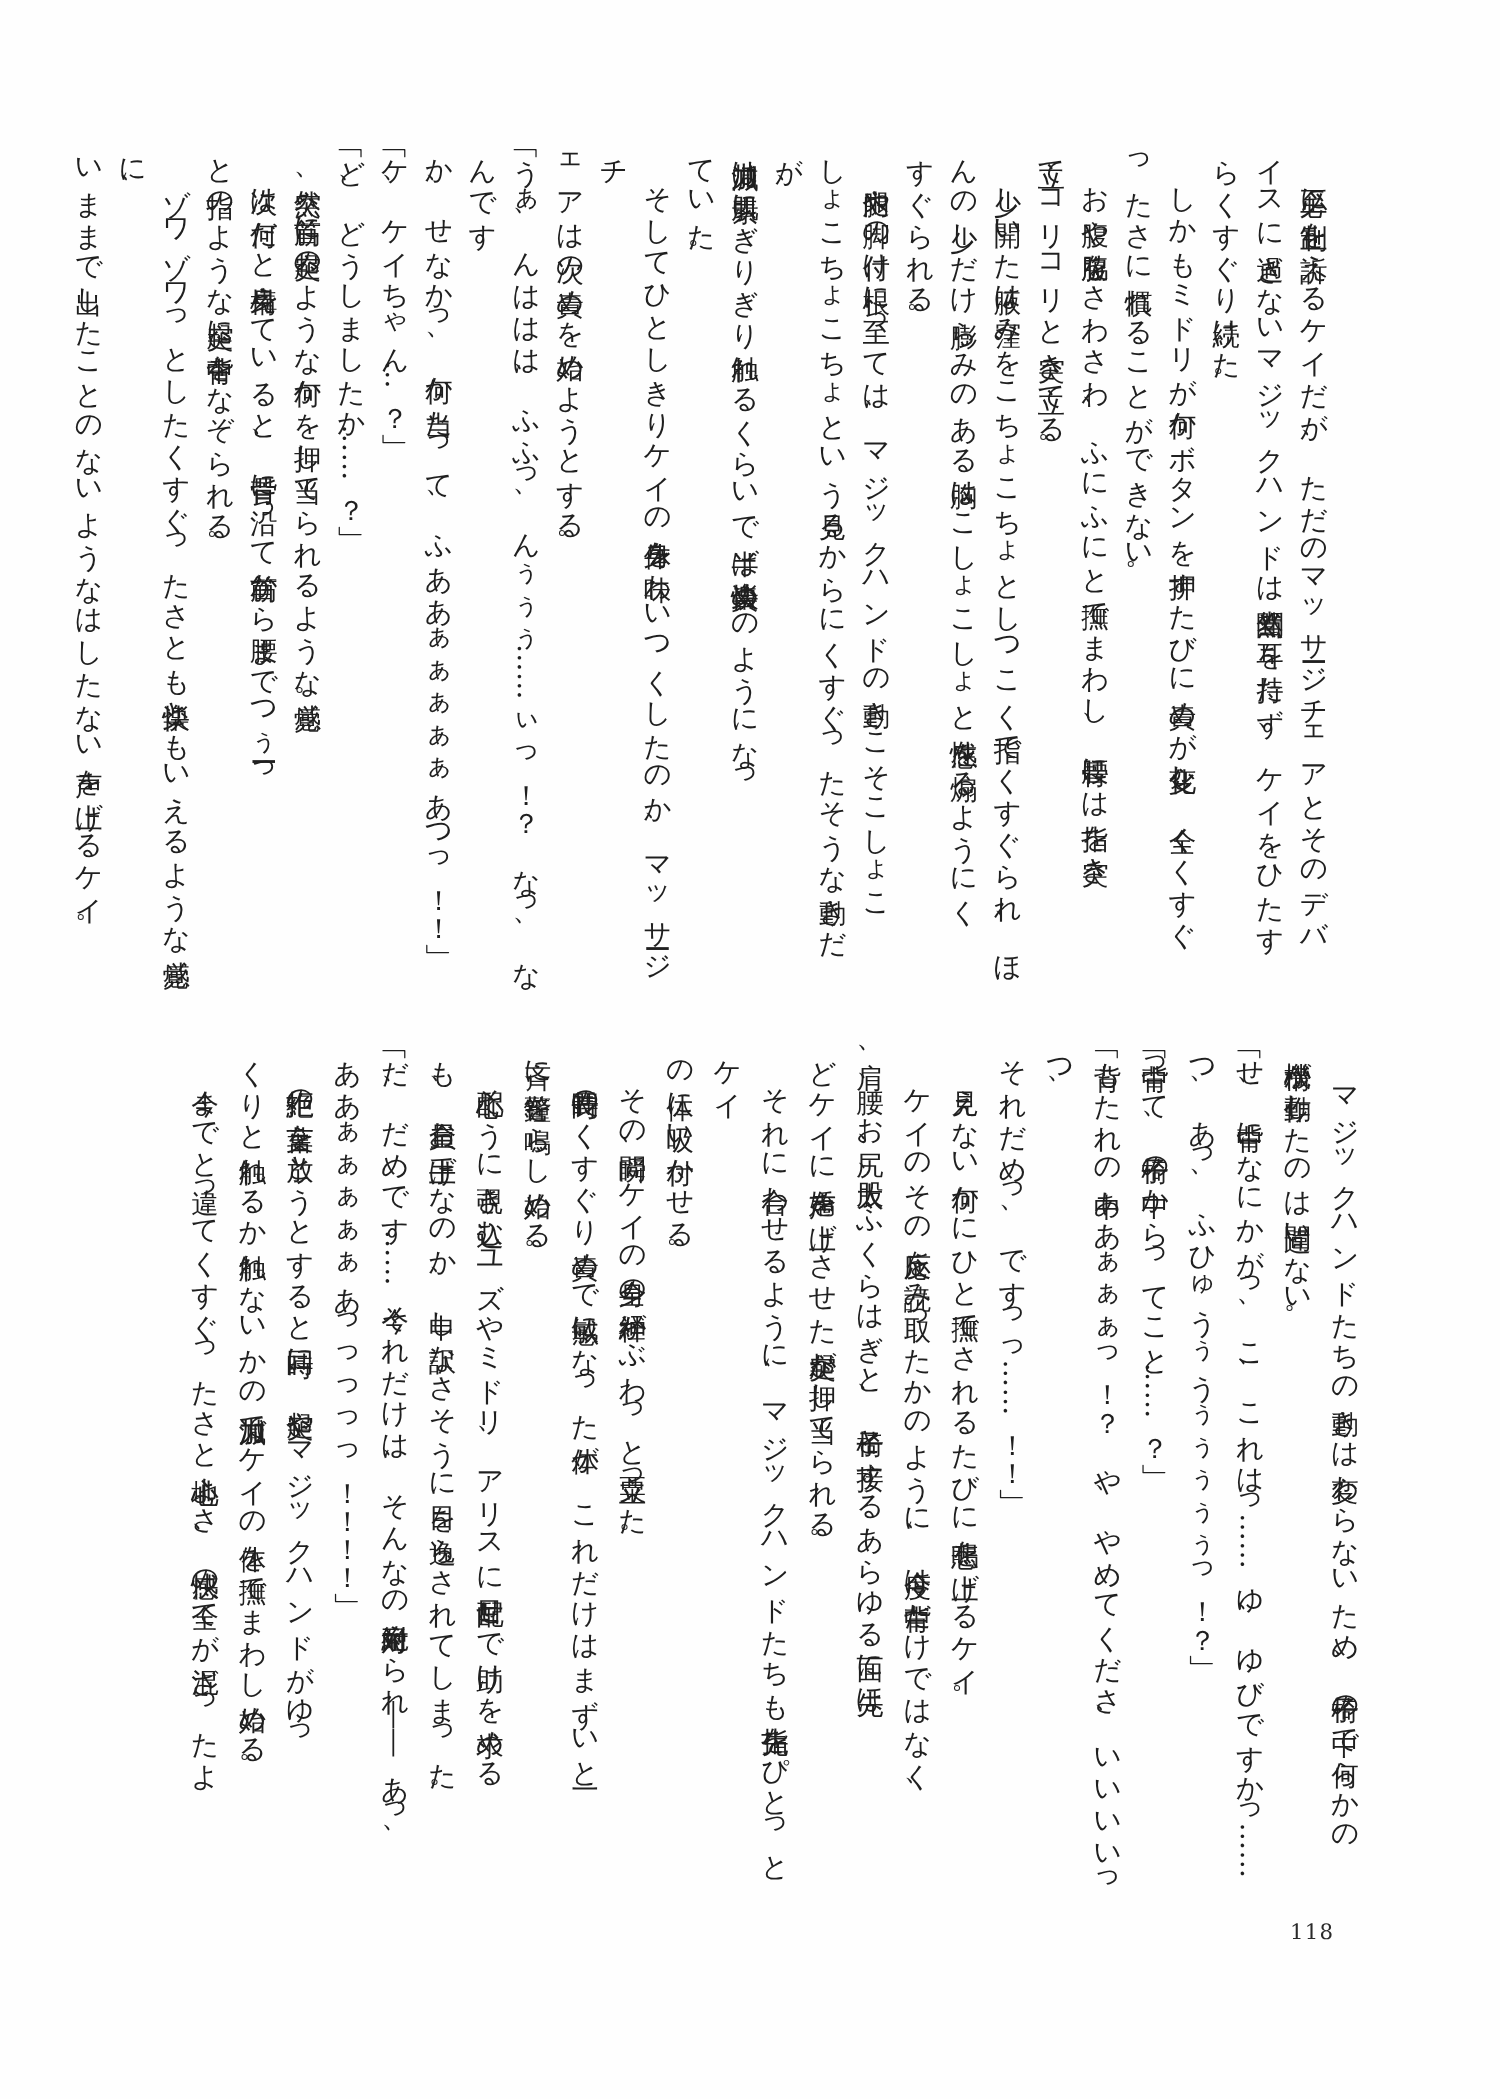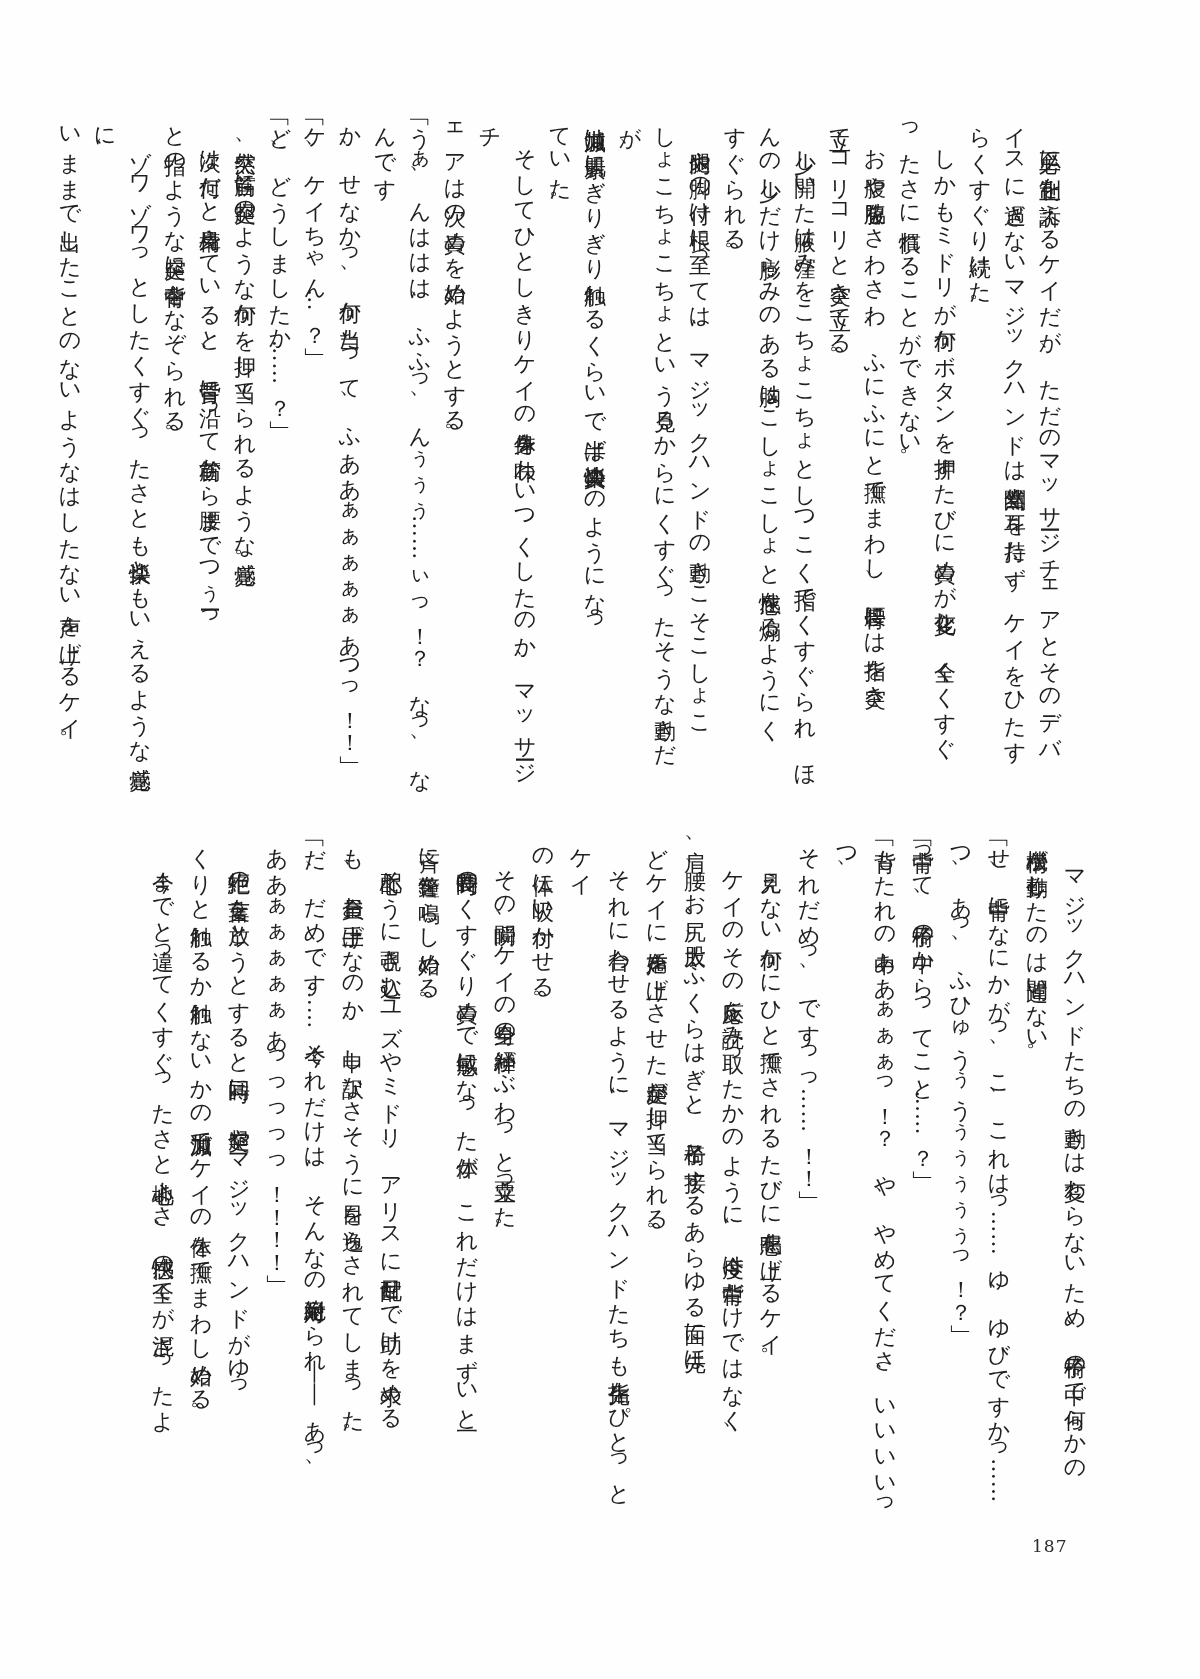--- a/index.html
+++ b/index.html
@@ -96,15 +96,15 @@
 　長時間のくすぐり責めで敏感になった体が、これだけはまずいと一
 斉に警鐘を鳴らし始める。
 　心配そうに覗き込むユズやミドリ、アリスに目配せで助けを求める
 も、全員お手上げなのか、申し訳なさそうに目を逸らされてしまった。
 「だ、だめです……今それだけは、そんなの絶対耐えられ――あっ、
 ああぁぁぁぁぁあっっっっっ！！！！」
 　拒絶の言葉を放とうとすると同時に、突起やマジックハンドがゆっ
 くりと触れるか触れないかの力加減でケイの体を撫でまわし始める。
 　今までと違ってくすぐったさと心地よさ、快感の全てが混ざったよ</div>
 
-  <div class="page-number">187</div>
+  <div class="page-number">118</div>
 
 </div>
 
 </body></html>

